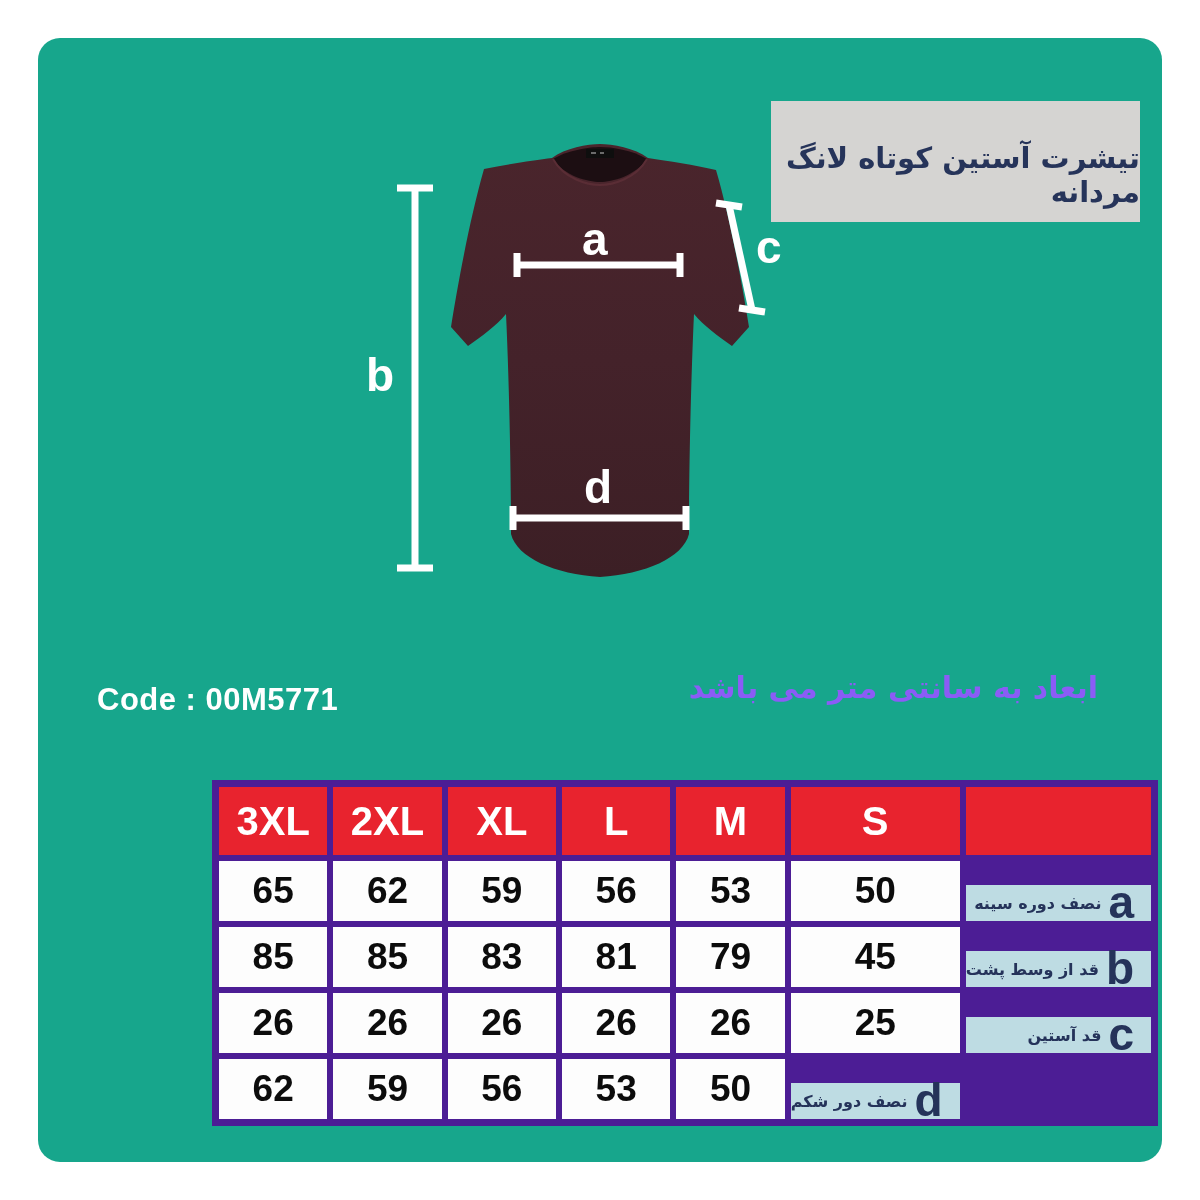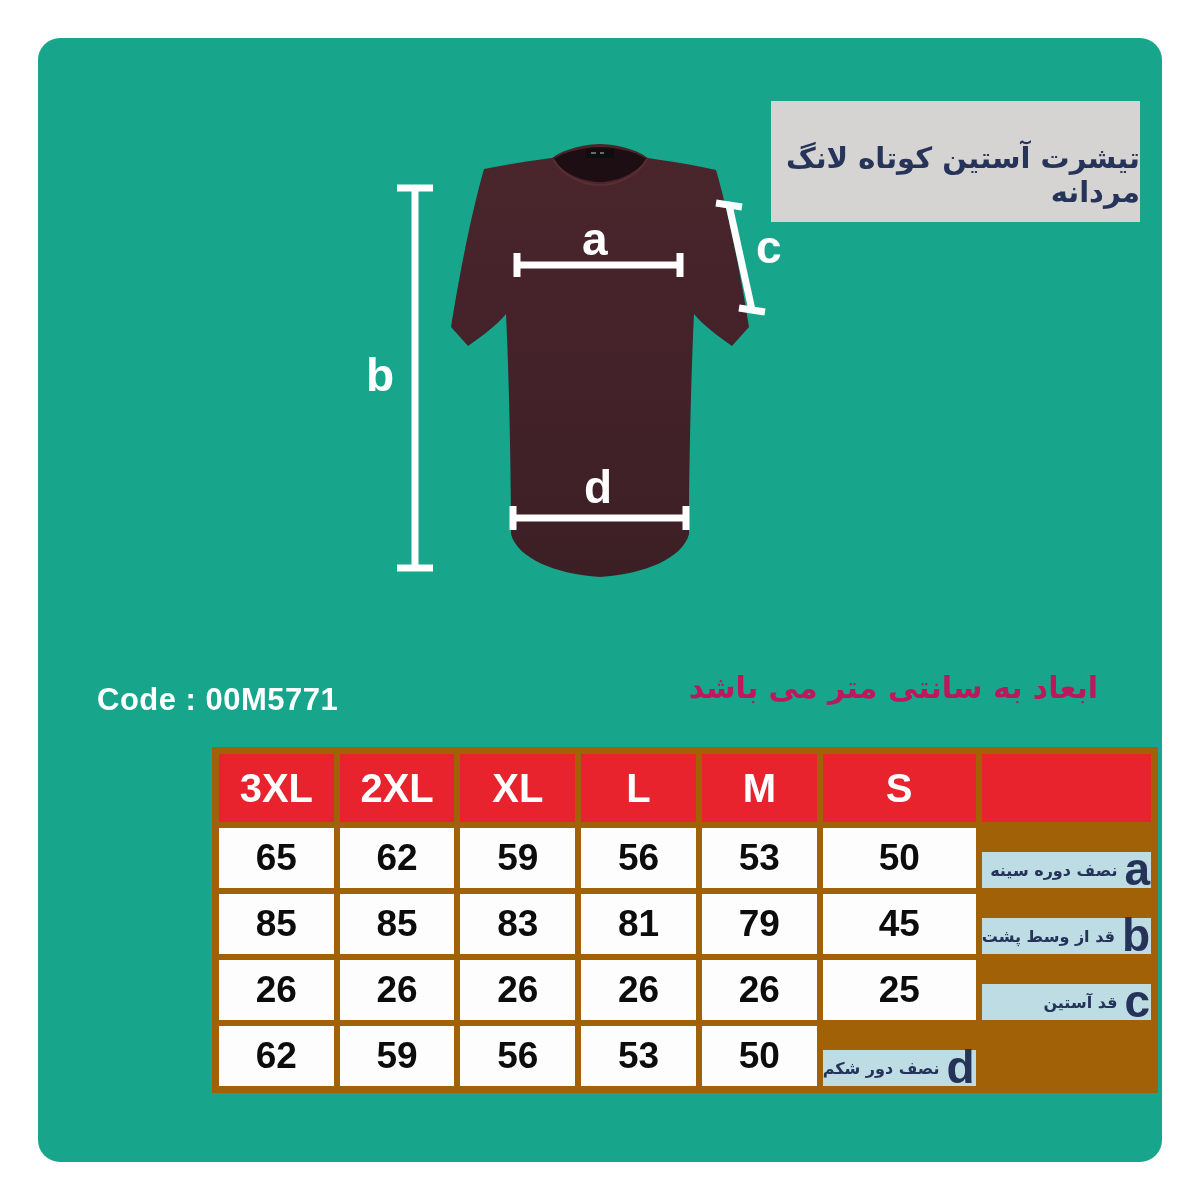--- a/index.html
+++ b/index.html
@@ -32,36 +32,36 @@
   .mlabel.a{left:582px;top:216px;}
   .mlabel.b{left:366px;top:352px;}
   .mlabel.c{left:756px;top:224px;}
   .mlabel.d{left:584px;top:464px;}
   
   .code{
     position:absolute;left:97px;top:682px;color:#ffffff;font-weight:bold;
     font-size:31px;letter-spacing:0.5px;
   }
   .units{
-    position:absolute;right:102px;top:670px;color:#be185d;font-weight:bold;
+    position:absolute;right:102px;top:670px;color:#8b5cf6;font-weight:bold;
     font-size:30px;direction:rtl;font-family:"DejaVu Sans",sans-serif;
   }
   
   .size-table{
-    position:absolute;left:212px;top:747px;width:932px;
-    background:#a16207;padding:7px;display:grid;
+    position:absolute;left:212px;top:780px;width:932px;
+    background:#4c1d95;padding:7px;display:grid;
     grid-template-columns:repeat(6,1fr) 1.1fr;
     grid-template-rows:68px repeat(4,60px);
     gap:6px;
   }
   .cell{display:flex;align-items:center;justify-content:center;}
   .hcell{background:#e8232e;color:#ffffff;font-weight:bold;font-size:40px;}
   .vcell{background:#fdfdfd;color:#0c0c0c;font-weight:bold;font-size:37px;}
   .lcell{
-    background:#bedce3;justify-content:flex-end;gap:7px;padding-right:1px;
+    background:#bedce3;justify-content:flex-end;gap:7px;padding-right:17px;
     direction:ltr;
     margin-top:24px;
   }
   .lcell .ltext{
     font-family:"DejaVu Sans",sans-serif;font-weight:bold;font-size:16px;
     color:#25335a;direction:rtl;white-space:nowrap;
   }
   .lcell .lletter{
     font-weight:bold;font-size:46px;line-height:0.9;color:#25335a;
   }

